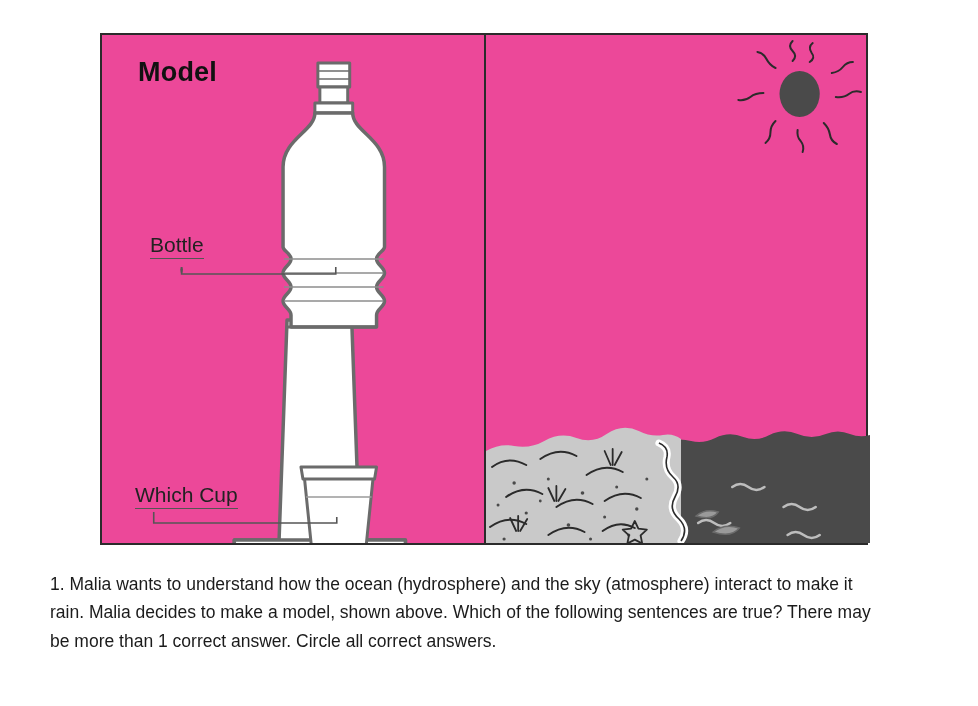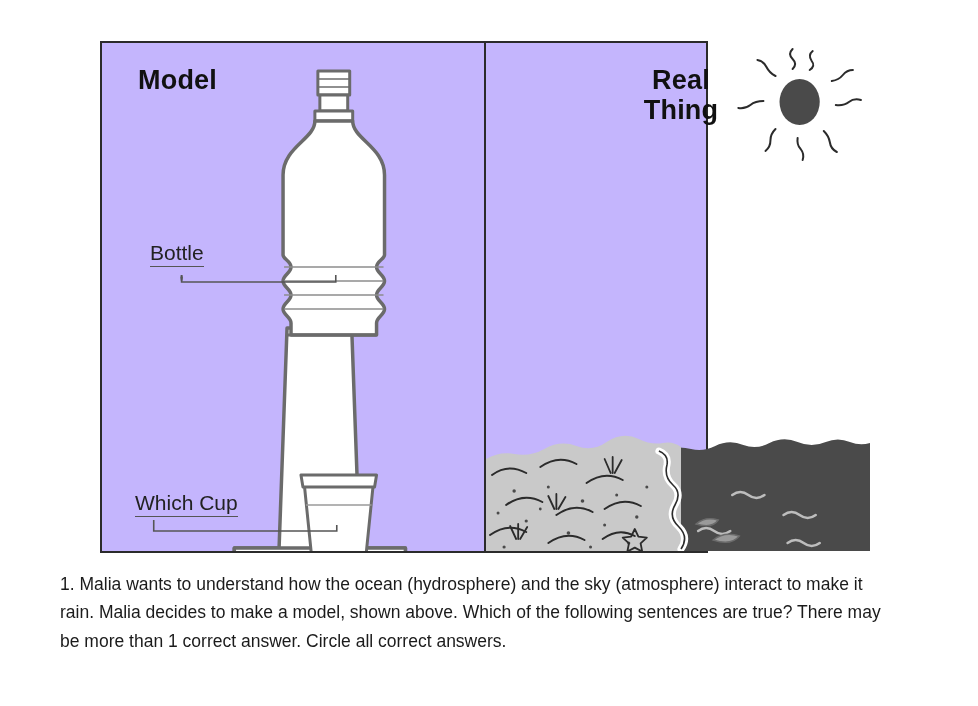--- a/index.html
+++ b/index.html
@@ -22,26 +22,25 @@
     width: 978px;
     height: 706px;
     background: #ffffff;
   }
 
   
   #diagram {
     position: absolute;
     left: 100px;
     top: 33px;
-    width: 608px;
+    width: 768px;
     height: 512px;
     border: 2px solid #2b2b2b;
     box-sizing: border-box;
-    background: #c4b5fd;
-    margin-top: 8px;
+    background: #ec4899;
   }
   .panel {
     position: absolute;
     top: 0;
     height: 100%;
     box-sizing: border-box;
   }
   #panel-model {
     left: 0;
     width: 384px;
@@ -97,21 +96,21 @@
     position: absolute;
     left: 0; top: 0;
     width: 100%;
     height: 100%;
     pointer-events: none;
   }
 
   
   #question {
     position: absolute;
-    left: 60px;
+    left: 50px;
     top: 570px;
     width: 840px;
     font-size: 17.5px;
     line-height: 1.62;
     color: #1b1b1b;
   }
 </style>
 </head>
 <body>
 
@@ -191,22 +190,20 @@
         </g>
       </svg>
 
       <div class="callout-label" id="label-bottle">Bottle</div>
 
       <div class="callout-label" id="label-cup">Which Cup</div>
     </div>
 
     <div class="panel" id="panel-real">
 
-      <div class="panel-title" id="title-real">Real
-Thing</div>
 
       <svg class="svg-layer" viewBox="0 0 382 508" preserveAspectRatio="none">
 
         <g>
           <ellipse cx="312" cy="59" rx="20" ry="23" fill="#4a4a4a"></ellipse>
           <g stroke="#2b2b2b" stroke-width="2" fill="none" stroke-linecap="round">
             <path d="M305 26 q5 -5 0 -10 q-5 -5 0 -10"></path>
             <path d="M322 27 q6 -4 2 -9 q-4 -6 1 -10"></path>
             <path d="M288 33 q-6 -3 -9 -9 q-3 -6 -9 -7"></path>
             <path d="M344 38 q7 -1 11 -6 q4 -5 10 -5"></path>

